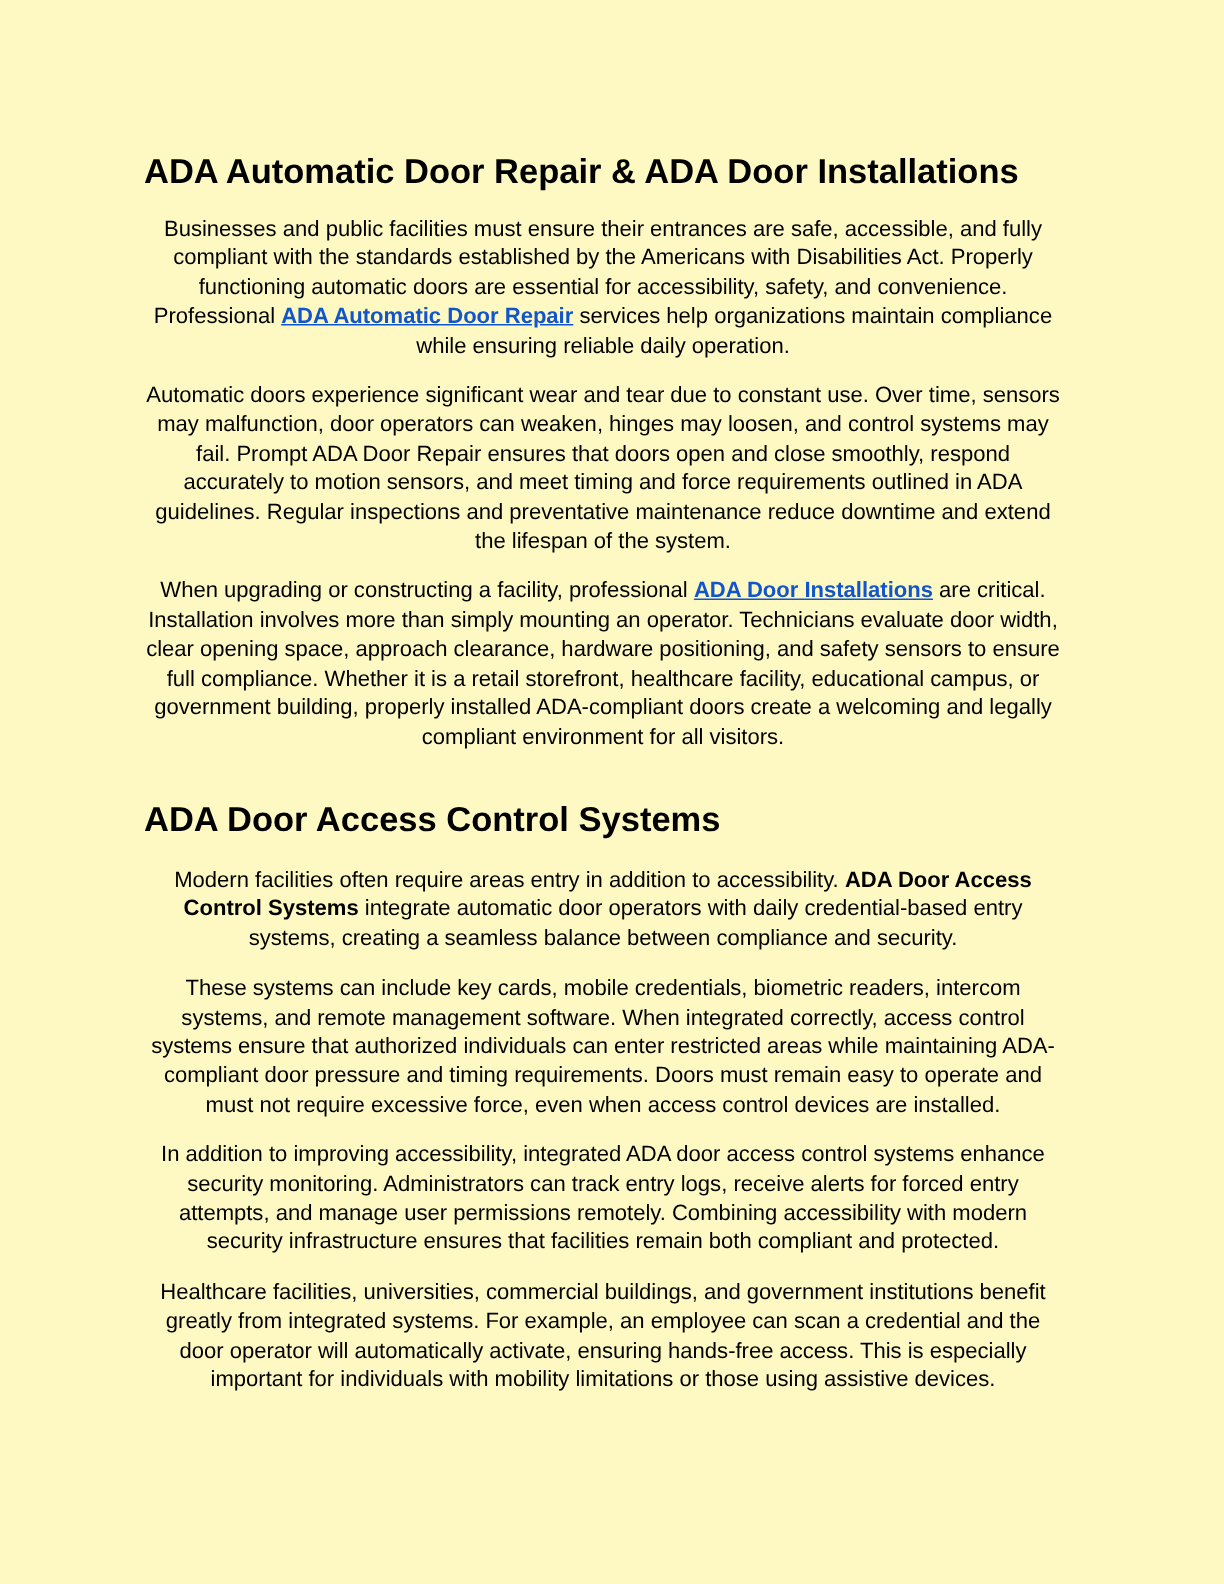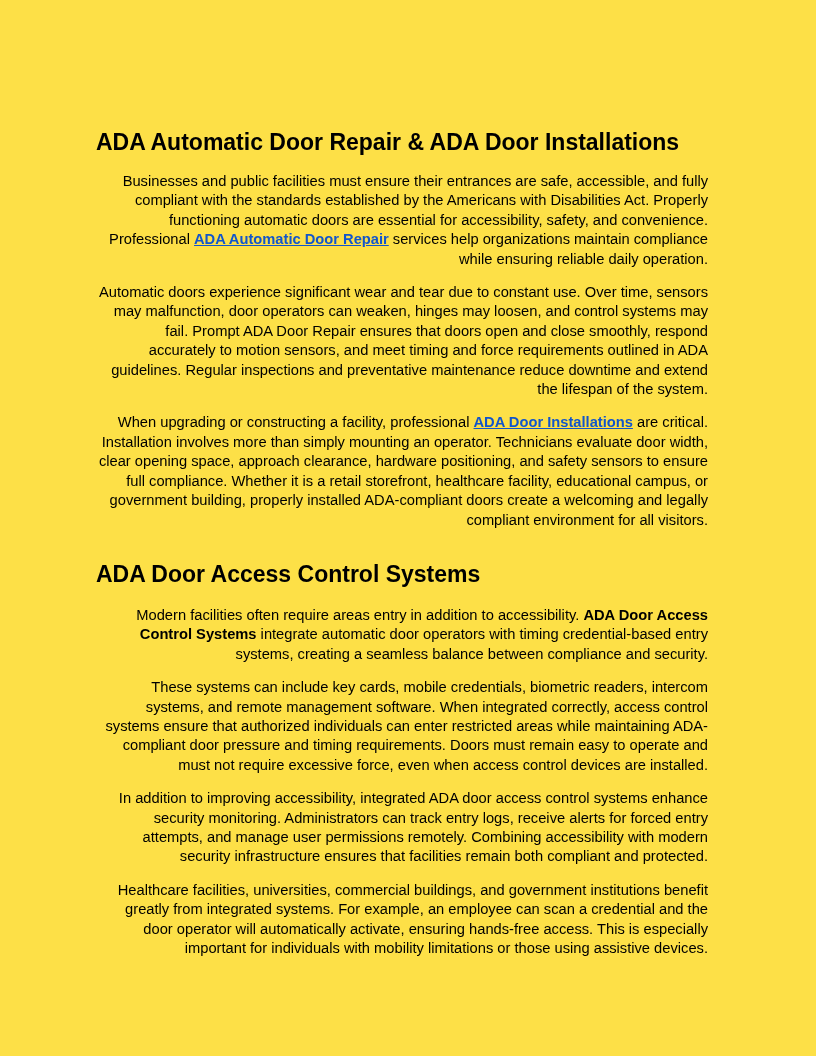--- a/index.html
+++ b/index.html
@@ -4,43 +4,43 @@
 <style>
   html, body {
     margin: 0;
     padding: 0;
     background: #ffffff;
   }
   .page {
     width: 816px;
     min-height: 1056px;
     margin: 0 auto;
-    background: #fde047;
+    background: #fef9c3;
     box-sizing: border-box;
-    padding: 104px 96px 80px 96px;
+    padding: 76px 96px 80px 96px;
     font-family: "Liberation Sans", "DejaVu Sans", sans-serif;
     color: #000000;
   }
   .doc-heading {
     font-family: "Liberation Sans", "DejaVu Sans", sans-serif;
     font-size: 23px;
     font-weight: 700;
     line-height: 28px;
     color: #000000;
     margin: 24px 0 16px 0;
   }
   .doc-heading.second {
     margin-top: 30px;
     margin-bottom: 18px;
   }
   .doc-paragraph {
     font-size: 14.7px;
     line-height: 19.4px;
     margin: 0 12px 14px 0;
-    text-align: right;
+    text-align: center;
     color: #000000;
   }
   .doc-link {
     color: #1155cc;
     font-weight: 700;
     text-decoration: underline;
     cursor: pointer;
   }
   .bold-run {
     font-weight: 700;
@@ -54,21 +54,21 @@
   <h1 class="doc-heading">ADA Automatic Door Repair &amp; ADA Door Installations</h1>
 
   <p class="doc-paragraph"><span>Businesses and public facilities must ensure their entrances are safe, accessible, and fully compliant with the standards established by the Americans with Disabilities Act. Properly functioning automatic doors are essential for accessibility, safety, and convenience. Professional </span><a class="doc-link">ADA Automatic Door Repair</a><span> services help organizations maintain compliance while ensuring reliable daily operation.</span></p>
 
   <p class="doc-paragraph">Automatic doors experience significant wear and tear due to constant use. Over time, sensors may malfunction, door operators can weaken, hinges may loosen, and control systems may fail. Prompt ADA Door Repair ensures that doors open and close smoothly, respond accurately to motion sensors, and meet timing and force requirements outlined in ADA guidelines. Regular inspections and preventative maintenance reduce downtime and extend the lifespan of the system.</p>
 
   <p class="doc-paragraph"><span>When upgrading or constructing a facility, professional </span><a class="doc-link">ADA Door Installations</a><span> are critical. Installation involves more than simply mounting an operator. Technicians evaluate door width, clear opening space, approach clearance, hardware positioning, and safety sensors to ensure full compliance. Whether it is a retail storefront, healthcare facility, educational campus, or government building, properly installed ADA-compliant doors create a welcoming and legally compliant environment for all visitors.</span></p>
 
   <h1 class="doc-heading second">ADA Door Access Control Systems</h1>
 
-  <p class="doc-paragraph"><span>Modern facilities often require areas entry in addition to accessibility. </span><span class="bold-run">ADA Door Access Control Systems</span><span> integrate automatic door operators with timing credential-based entry systems, creating a seamless balance between compliance and security.</span></p>
+  <p class="doc-paragraph"><span>Modern facilities often require areas entry in addition to accessibility. </span><span class="bold-run">ADA Door Access Control Systems</span><span> integrate automatic door operators with daily credential-based entry systems, creating a seamless balance between compliance and security.</span></p>
 
   <p class="doc-paragraph">These systems can include key cards, mobile credentials, biometric readers, intercom systems, and remote management software. When integrated correctly, access control systems ensure that authorized individuals can enter restricted areas while maintaining ADA-compliant door pressure and timing requirements. Doors must remain easy to operate and must not require excessive force, even when access control devices are installed.</p>
 
   <p class="doc-paragraph">In addition to improving accessibility, integrated ADA door access control systems enhance security monitoring. Administrators can track entry logs, receive alerts for forced entry attempts, and manage user permissions remotely. Combining accessibility with modern security infrastructure ensures that facilities remain both compliant and protected.</p>
 
   <p class="doc-paragraph">Healthcare facilities, universities, commercial buildings, and government institutions benefit greatly from integrated systems. For example, an employee can scan a credential and the door operator will automatically activate, ensuring hands-free access. This is especially important for individuals with mobility limitations or those using assistive devices.</p>
 
 </div>
 
 </body></html>

